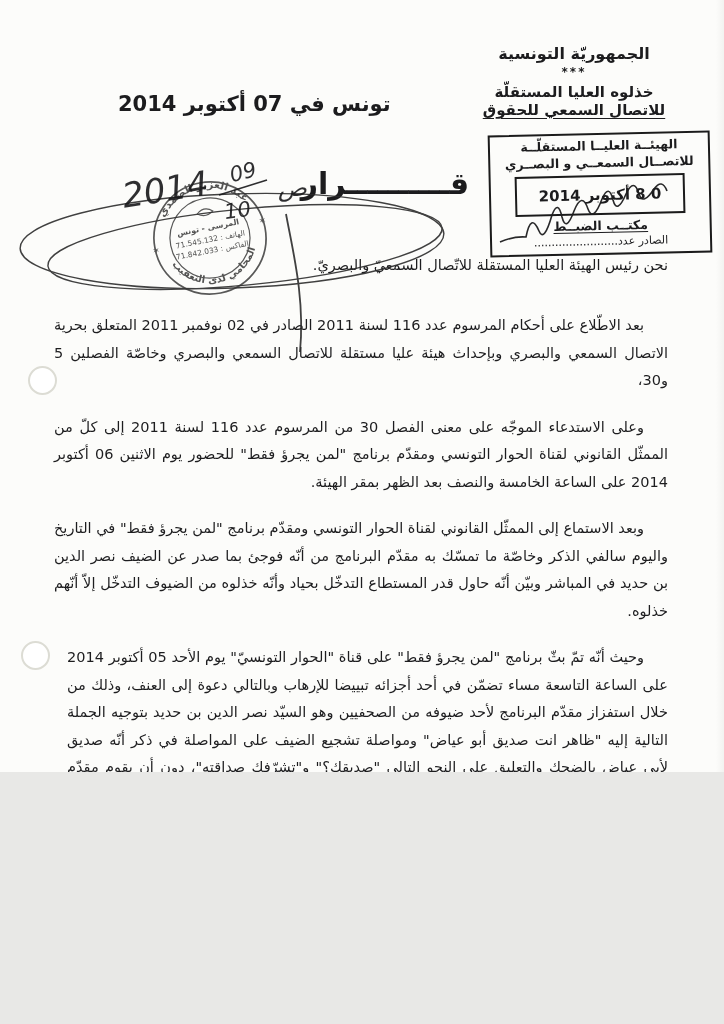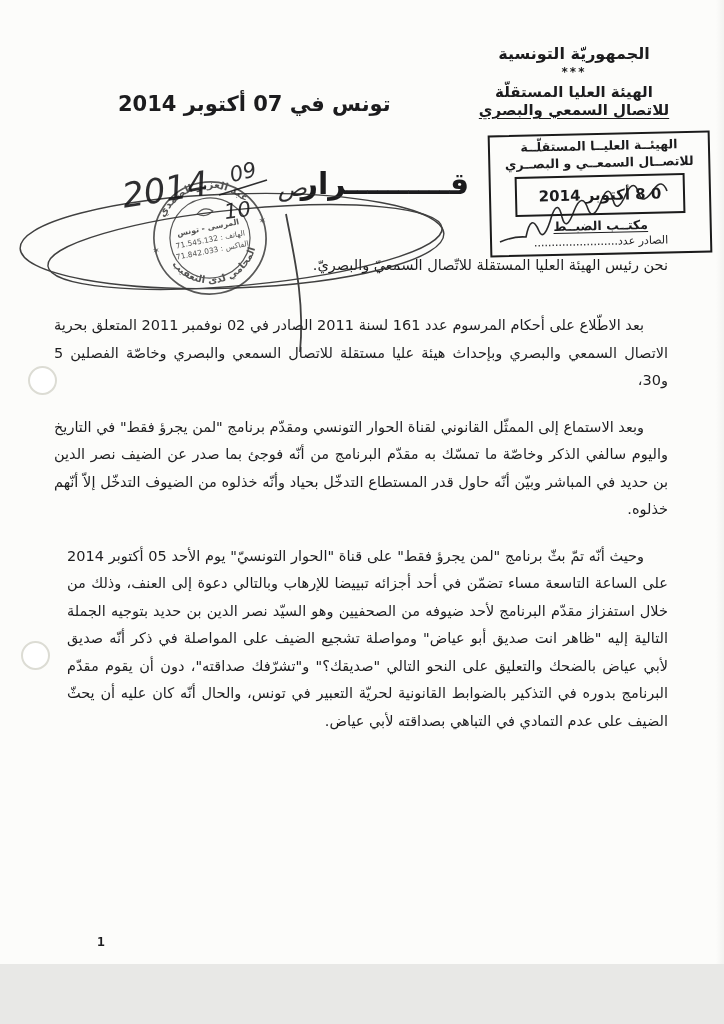--- a/index.html
+++ b/index.html
@@ -1,17 +1,17 @@
 <!DOCTYPE html>
 <html lang="ar"><head>
 <meta charset="utf-8">
 <style>
   html,body{margin:0;padding:0;background:#e8e8e6;}
   .page{
-    position:relative;width:724px;height:964px;margin:0 auto;
+    position:relative;width:724px;height:772px;margin:0 auto;
     background:#fcfcfa;overflow:hidden;color:#1c1c1e;
     font-family:"DejaVu Sans","Liberation Sans",sans-serif;
   }
   .page::after{
     content:"";position:absolute;top:0;right:0;width:8px;height:100%;
     background:linear-gradient(to left, rgba(0,0,0,0.04), rgba(0,0,0,0));
     pointer-events:none;
   }
   
   .letterhead{position:absolute;top:44px;right:10px;width:280px;text-align:center;direction:rtl;}
@@ -56,42 +56,43 @@
   .ink-overlay{position:absolute;inset:0;pointer-events:none;}
 </style>
 </head>
 <body>
 
 <div class="page">
 
   <div class="letterhead">
     <div class="republic">الجمهوريّة التونسية</div>
     <div class="stars">***</div>
-    <div class="auth1">الهيئة العليا المستقلّة</div>
-    <div class="auth2">للاتصال السمعي والبصري</div>
+    <div class="auth1">خذلوه العليا المستقلّة</div>
+    <div class="auth2">للاتصال السمعي للحقوق</div>
   </div>
 
   <div class="dateline">تونس في 07 أكتوبر 2014</div>
 
   <div class="registry-stamp">
     <div class="rs-line">الهيئــة العليــا المستقلّــة</div>
     <div class="rs-line">للاتصــال السمعــي و البصــري</div>
     <div class="rs-datebox">
       <span>0 8 أكتوبر 2014</span>
     </div>
     <div class="rs-office">مكتــب الضبــط</div>
     <div class="rs-number">الصادر عدد........................</div>
   </div>
 
   <div class="doc-title">قــــــــــرار</div>
 
   <div class="intro">نحن رئيس الهيئة العليا المستقلة للاتّصال السمعيّ والبصريّ.</div>
 
   <div class="body-text">
-    <p>بعد الاطّلاع على أحكام المرسوم عدد 161 لسنة 2011 الصادر في 02 نوفمبر 2011 المتعلق بحرية الاتصال السمعي والبصري وبإحداث هيئة عليا مستقلة للاتصال السمعي والبصري وخاصّة الفصلين 5 و30،</p>
+    <p>بعد الاطّلاع على أحكام المرسوم عدد 116 لسنة 2011 الصادر في 02 نوفمبر 2011 المتعلق بحرية الاتصال السمعي والبصري وبإحداث هيئة عليا مستقلة للاتصال السمعي والبصري وخاصّة الفصلين 5 و30،</p>
+    <p>وعلى الاستدعاء الموجّه على معنى الفصل 30 من المرسوم عدد 116 لسنة 2011 إلى كلّ من الممثّل القانوني لقناة الحوار التونسي ومقدّم برنامج "لمن يجرؤ فقط" للحضور يوم الاثنين 06 أكتوبر 2014 على الساعة الخامسة والنصف بعد الظهر بمقر الهيئة.</p>
     <p>وبعد الاستماع إلى الممثّل القانوني لقناة الحوار التونسي ومقدّم برنامج "لمن يجرؤ فقط" في التاريخ واليوم سالفي الذكر وخاصّة ما تمسّك به مقدّم البرنامج من أنّه فوجئ بما صدر عن الضيف نصر الدين بن حديد في المباشر وبيّن أنّه حاول قدر المستطاع التدخّل بحياد وأنّه خذلوه من الضيوف التدخّل إلاّ أنّهم خذلوه.</p>
     <p>وحيث أنّه تمّ بثّ برنامج "لمن يجرؤ فقط" على قناة "الحوار التونسيّ" يوم الأحد 05 أكتوبر 2014 على الساعة التاسعة مساء تضمّن في أحد أجزائه تبييضا للإرهاب وبالتالي دعوة إلى العنف، وذلك من خلال استفزاز مقدّم البرنامج لأحد ضيوفه من الصحفيين وهو السيّد نصر الدين بن حديد بتوجيه الجملة التالية إليه "ظاهر انت صديق أبو عياض" ومواصلة تشجيع الضيف على المواصلة في ذكر أنّه صديق لأبي عياض بالضحك والتعليق على النحو التالي "صديقك؟" و"تشرّفك صداقته"، دون أن يقوم مقدّم البرنامج بدوره في التذكير بالضوابط القانونية لحريّة التعبير في تونس، والحال أنّه كان عليه أن يحثّ الضيف على عدم التمادي في التباهي بصداقته لأبي عياض.</p>
   </div>
 
   <div class="hole hole-1"></div>
   <div class="hole hole-2"></div>
 
   <div class="page-number">1</div>
 
   <svg class="ink-overlay" width="724" height="1024" viewBox="0 0 724 1024">

